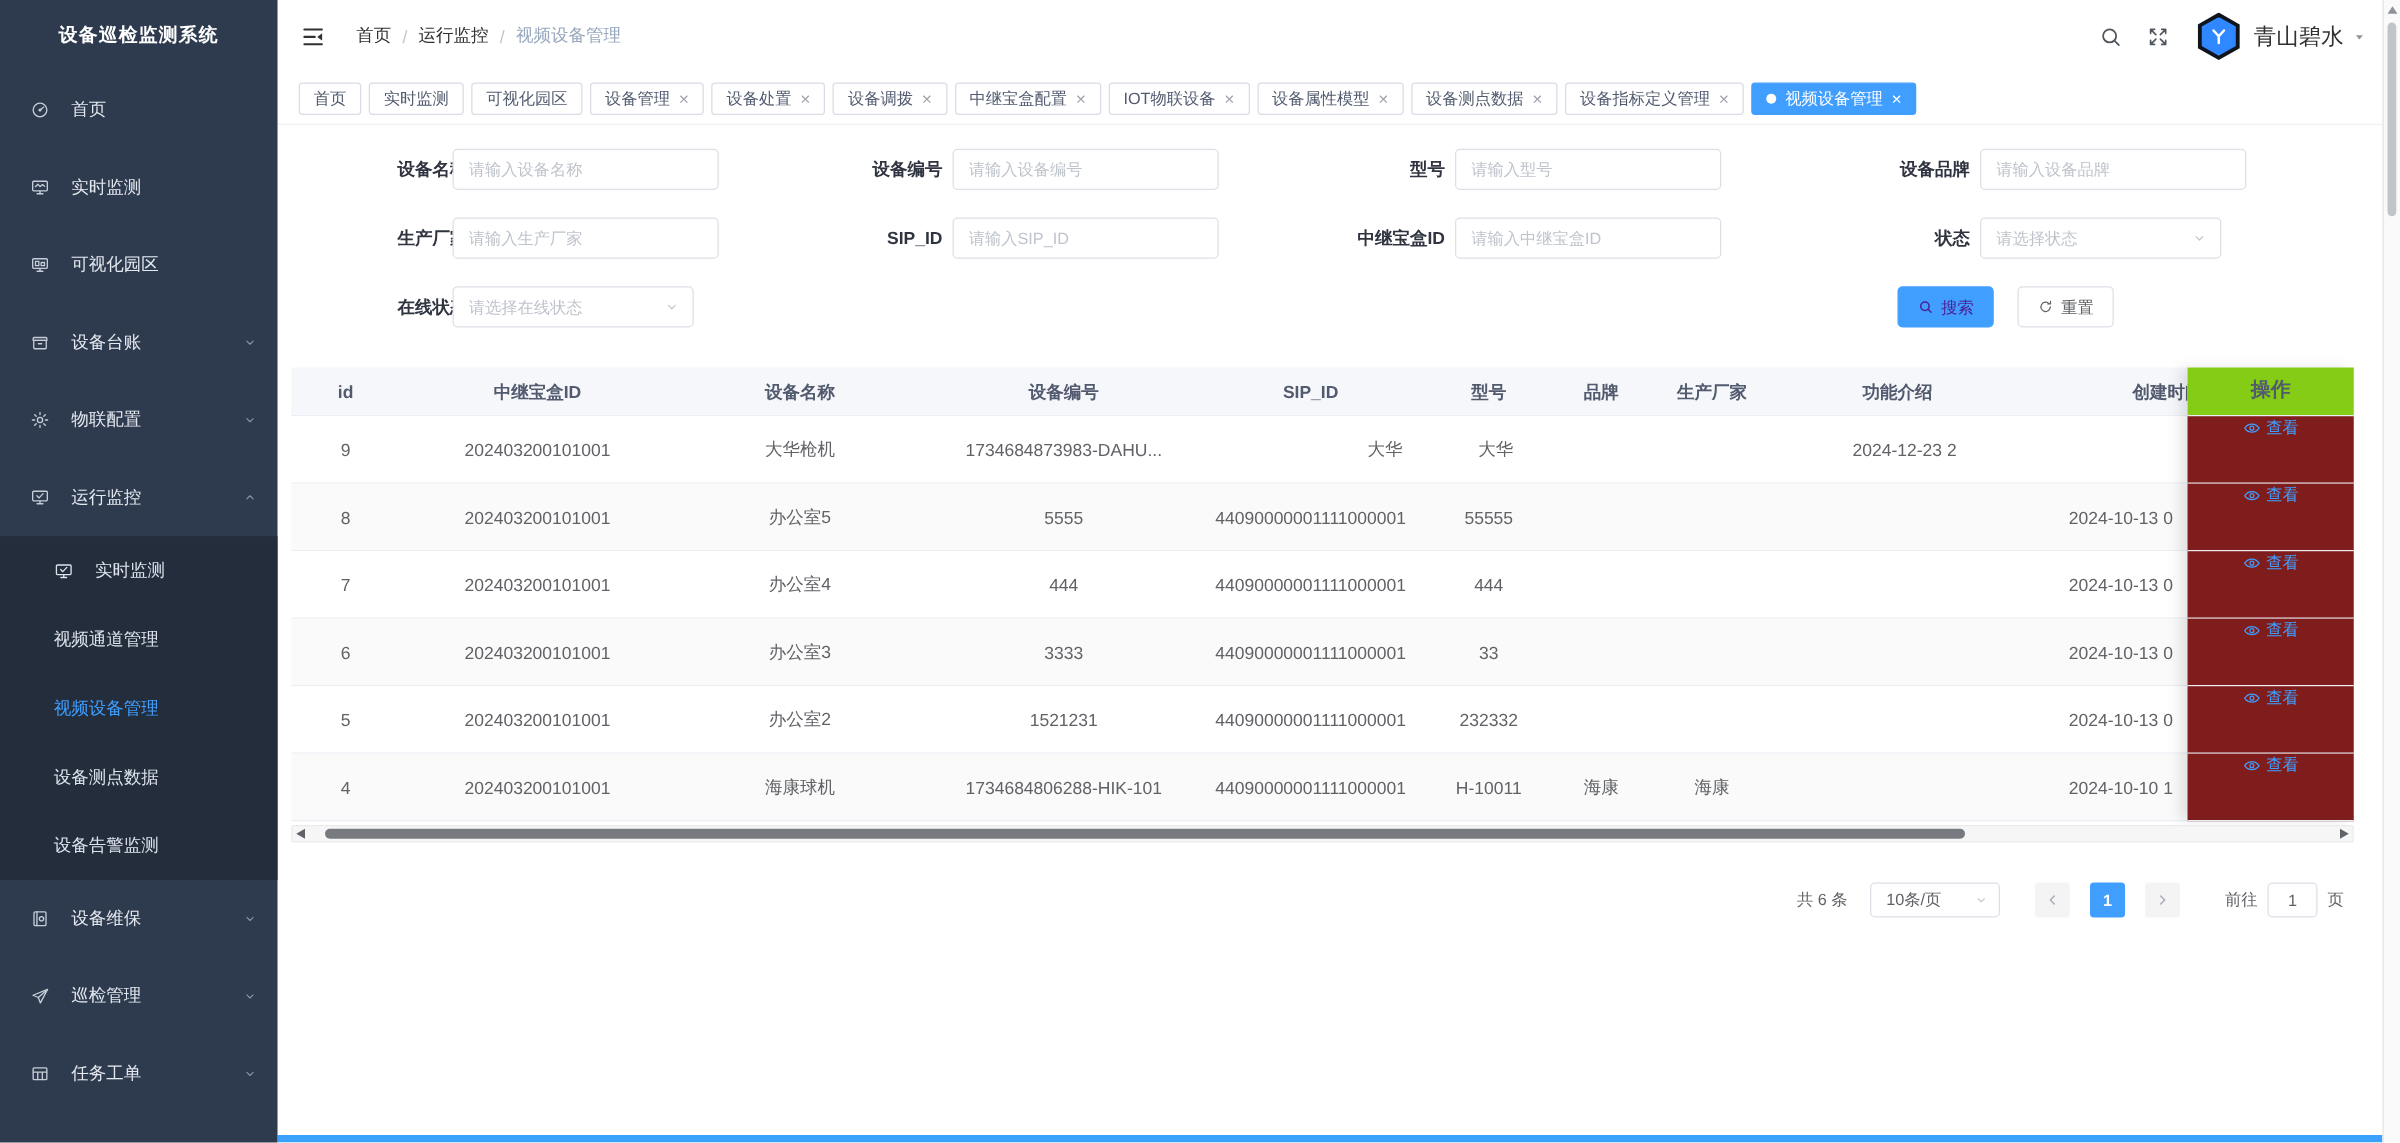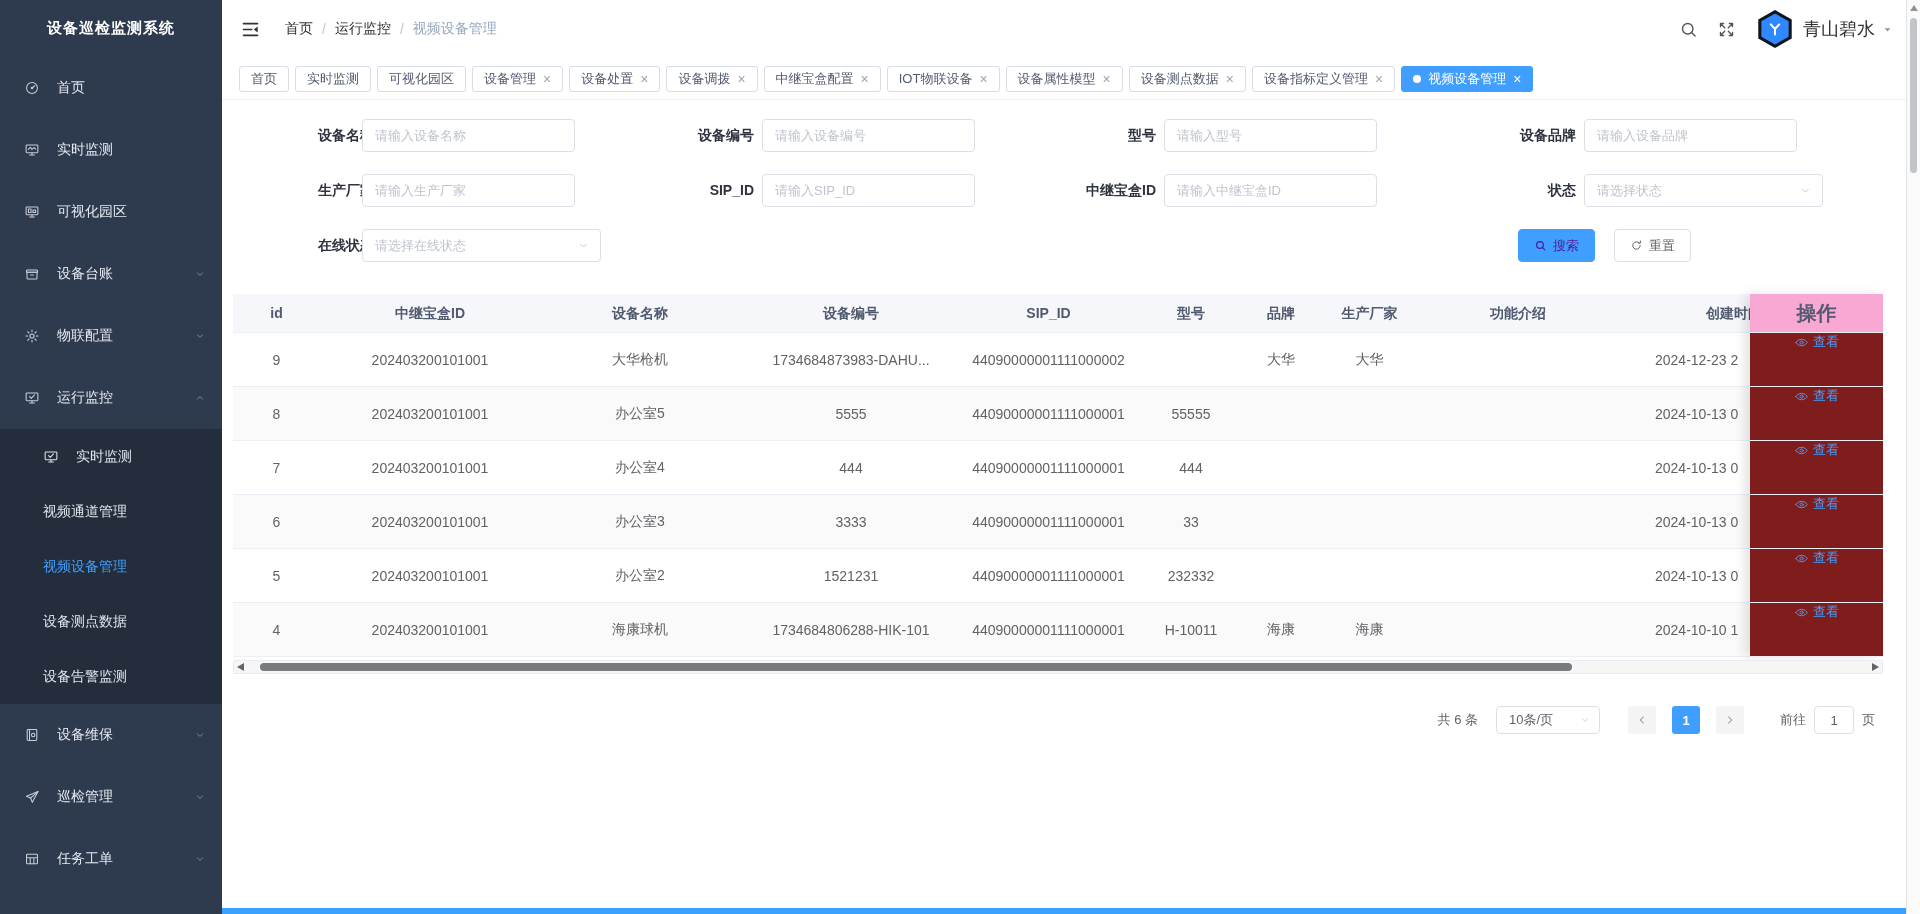--- a/index.html
+++ b/index.html
@@ -55,21 +55,21 @@
 
   .content { position:relative; height:808px; }
 
   
   .flabel { position:absolute; height:33px; line-height:33px; text-align:right;
     font-size:14px; font-weight:700; color:#2f3440; }
   .finput { position:absolute; width:213px; height:33px; border:1px solid #dcdfe6; border-radius:4px;
     padding:0 12px; font-size:13px; color:#606266; background:#fff; outline:none;
     font-family:"Liberation Sans","DejaVu Sans",sans-serif; }
   .finput::placeholder { color:#bfc4cc; }
-  .fselect { position:absolute; width:239px; height:33px; border:1px solid #dcdfe6; border-radius:4px;
+  .fselect { position:absolute; width:193px; height:33px; border:1px solid #dcdfe6; border-radius:4px;
     background:#fff; display:flex; align-items:center; justify-content:space-between;
     padding:0 10px 0 12px; cursor:pointer; }
   .fsel-ph { font-size:13px; color:#bfc4cc; }
   .fsel-chev { width:13px; height:13px; color:#c0c4cc; display:inline-flex; }
   .fsel-chev svg { width:100%; height:100%; }
   .btn { position:absolute; height:33px; display:flex; align-items:center; gap:6px;
     border-radius:4px; font-size:13px; padding:0 15px; cursor:pointer;
     font-family:"Liberation Sans","DejaVu Sans",sans-serif; }
   .btn-primary { background:var(--primary,#409eff); border:1px solid var(--primary,#409eff); color:#4c1d95; }
   .btn-plain { background:#fff; border:1px solid #dcdfe6; color:#606266; }
@@ -85,22 +85,22 @@
   .trow { display:flex; height:54px; border-bottom:1px solid #ebeef5; background:#fff; }
   .trow.stripe { background:#fafafa; }
   .td { display:flex; align-items:center; justify-content:center; font-size:14px; color:#606266;
     white-space:nowrap; overflow:hidden; flex:none; }
   .c0{width:87px}.c1{width:220px}.c2{width:200px}.c3{width:222px}.c4{width:173px}
   .c5{width:112px}.c6{width:68px}.c7{width:109px}.c8{width:188px}.c9{width:271px}
   .th.c9 { text-align:left; padding-left:94px; }
   .td.c9 { justify-content:flex-start; padding-left:43px; overflow:visible; }
   .op-col { position:absolute; left:1528px; top:194px; width:133px; background:#fff;
     box-shadow:-6px 0 10px rgba(0,0,0,.10); }
-  .op-head { height:39px; line-height:38px; text-align:center; font-size:20px; font-weight:700;
-    color:#515a6e; background:#f9a8d4; border-bottom:1px solid #ebeef5; }
+  .op-head { height:39px; line-height:38px; text-align:center; font-size:16px; font-weight:700;
+    color:#515a6e; background:#84cc16; border-bottom:1px solid #ebeef5; }
   .op-cell { height:54px; display:flex; align-items:flex-start; justify-content:center;
     border-bottom:1px solid #ebeef5; background:#7f1d1d; }
   .view-link { display:inline-flex; align-items:center; gap:4px; color:var(--primary,#409eff);
     font-size:13px; cursor:pointer; text-decoration:none; }
   .vicon { width:15px; height:15px; display:inline-flex; }
   .vicon svg { width:100%; height:100%; }
 
   
   .hscroll { position:absolute; left:11px; top:560px; width:1650px; height:14px;
     background:#f6f6f6; border:1px solid #ebebeb; border-radius:2px; }
@@ -479,21 +479,20 @@
       <div class="th c7">生产厂家</div>
       <div class="th c8">功能介绍</div>
       <div class="th c9">创建时间</div>
     </div>
     <div class="tbody" id="tbody">
         <div class="trow">
     <div class="td c0">9</div>
     <div class="td c1">202403200101001</div>
     <div class="td c2">大华枪机</div>
     <div class="td c3">1734684873983-DAHU...</div>
-    <div class="td c4">44090000001111000002</div>
     <div class="td c5"></div>
     <div class="td c6">大华</div>
     <div class="td c7">大华</div>
     <div class="td c8"></div>
     <div class="td c9">2024-12-23 2</div>
   </div>
         <div class="trow stripe">
     <div class="td c0">8</div>
     <div class="td c1">202403200101001</div>
     <div class="td c2">办公室5</div>

